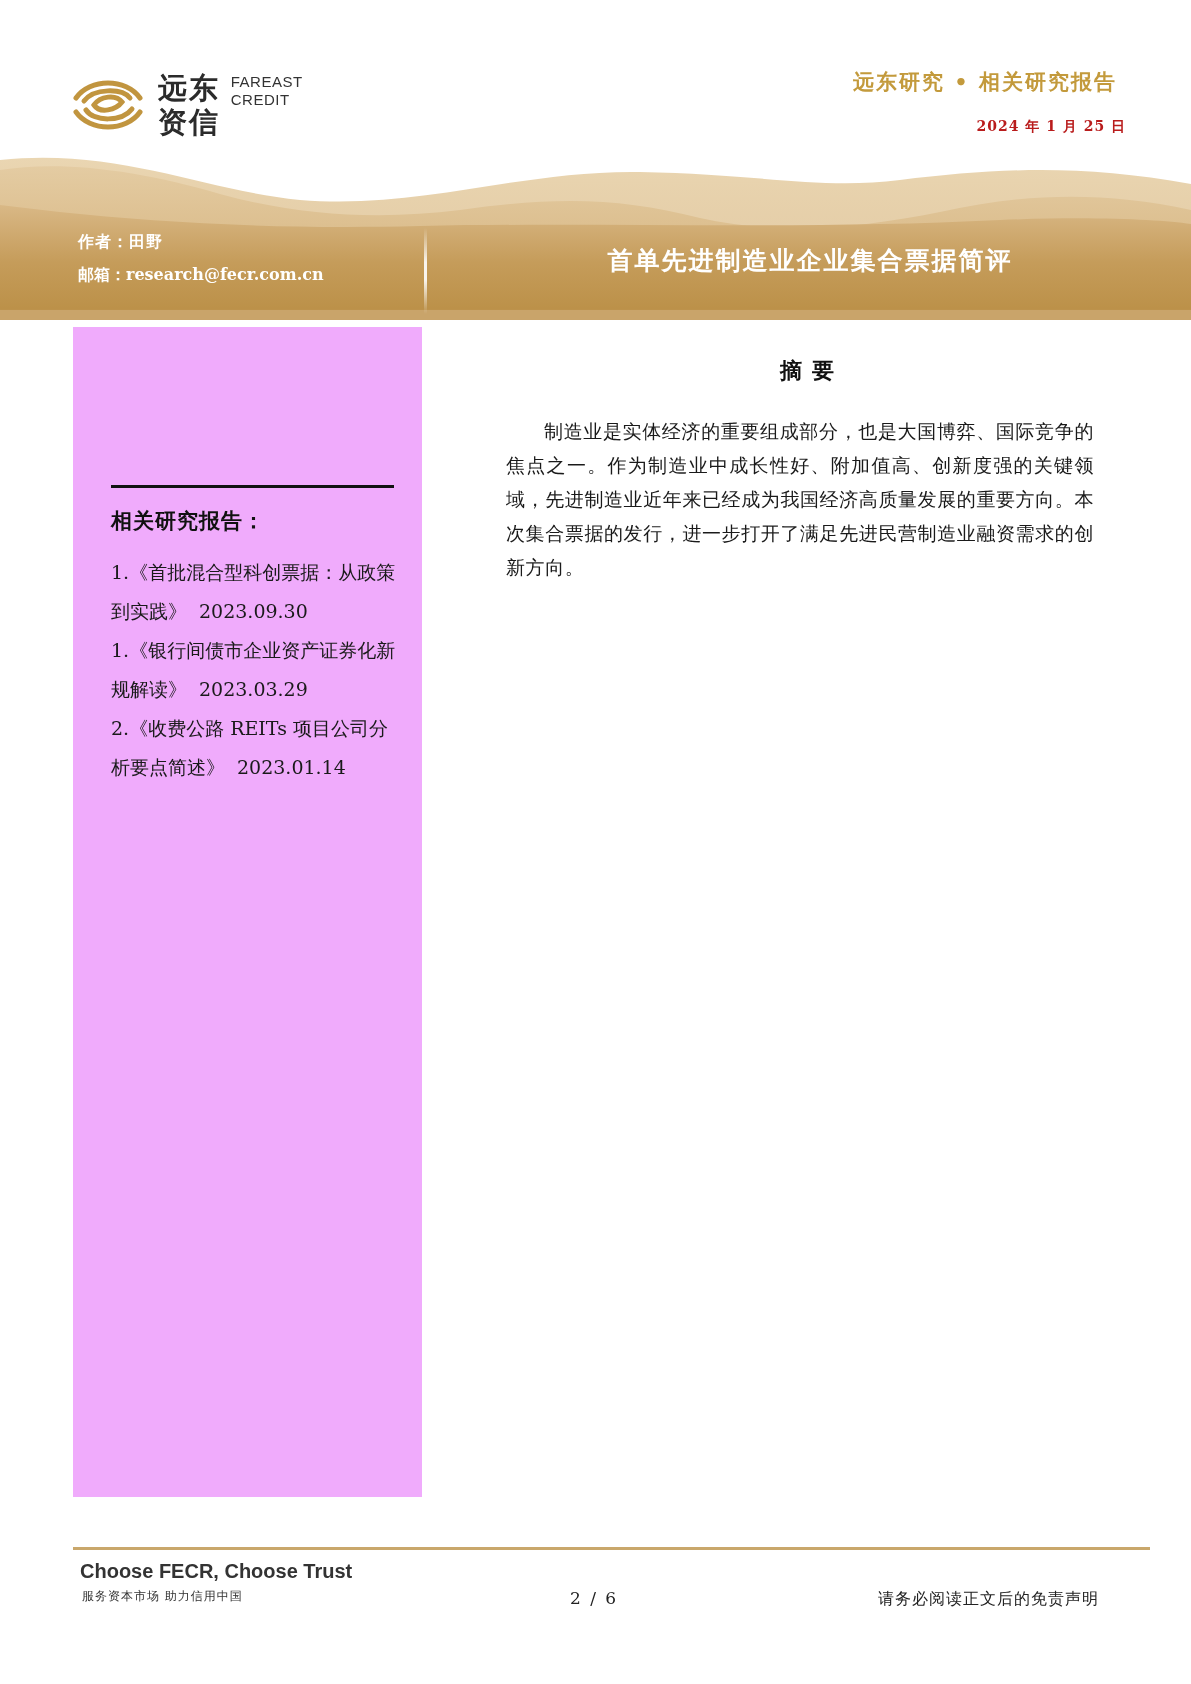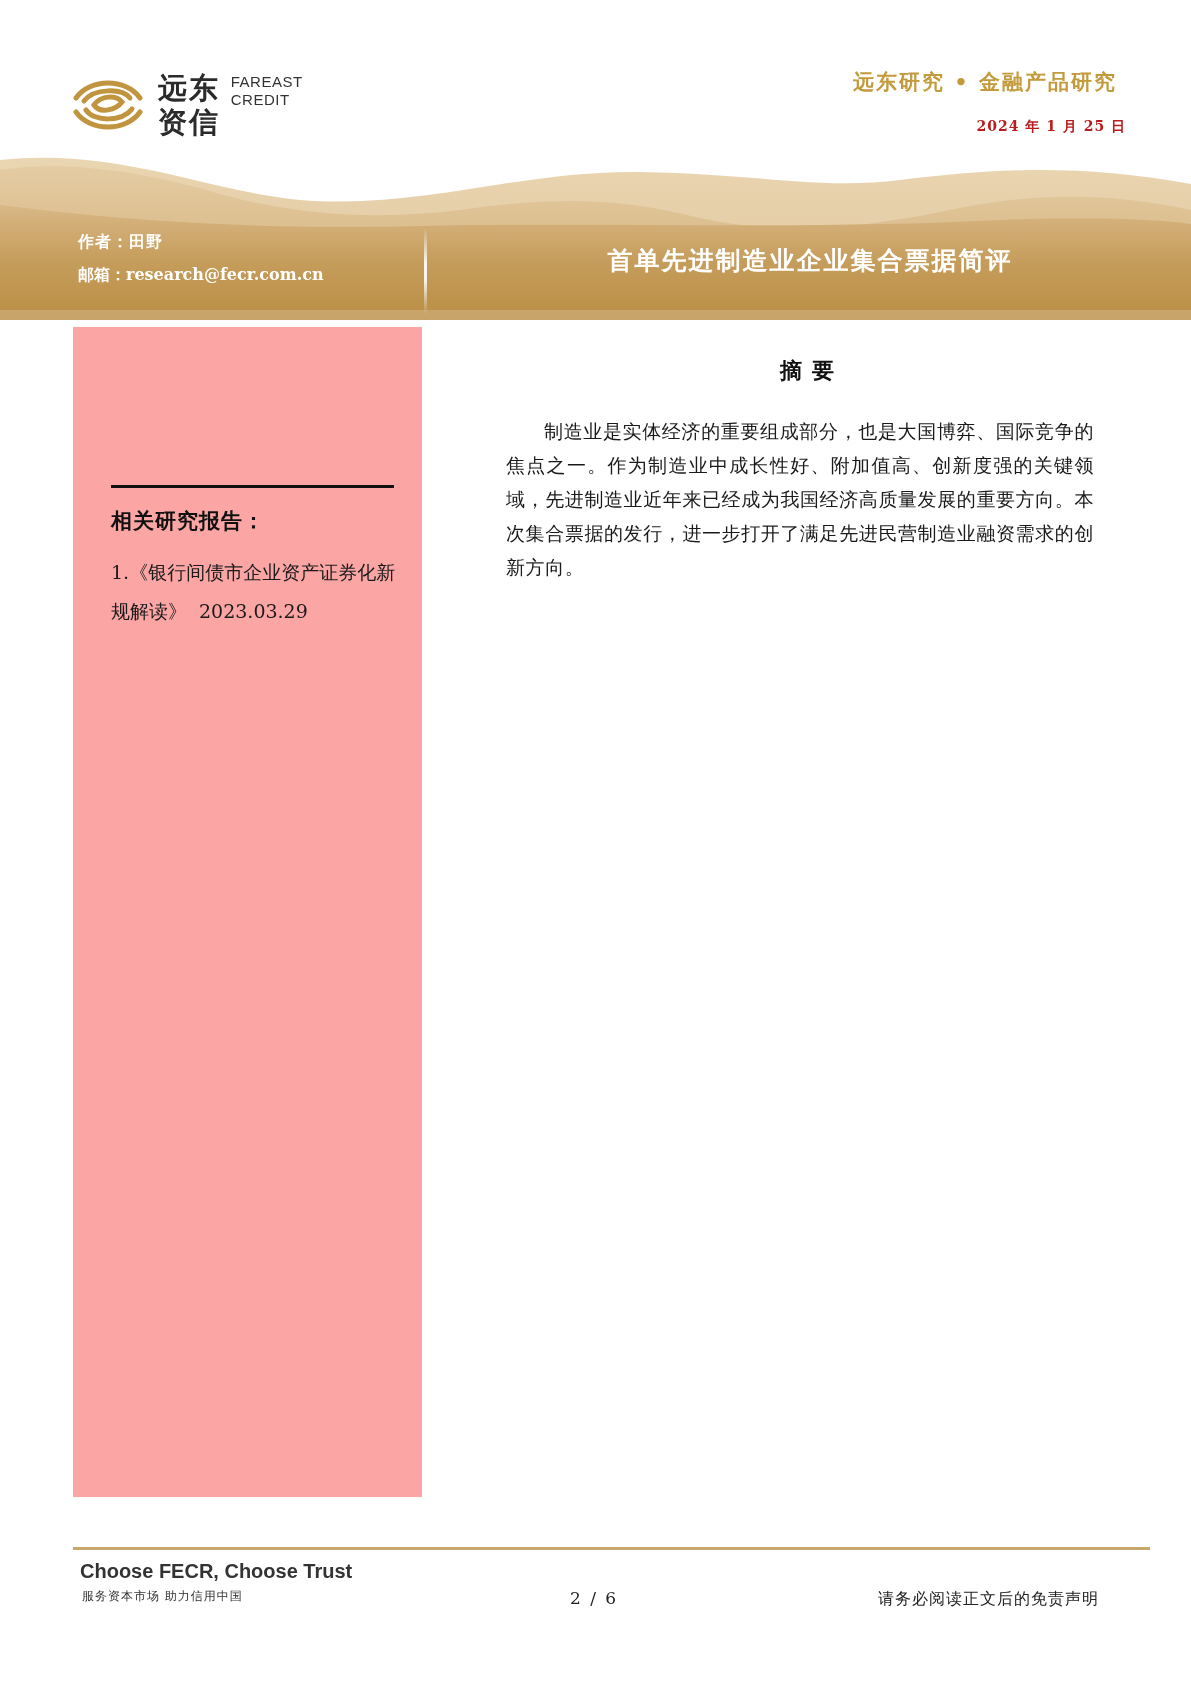--- a/index.html
+++ b/index.html
@@ -18,21 +18,21 @@
 
     
     .banner { position: absolute; left: 0; top: 150px; width: 1191px; height: 170px; overflow: hidden; }
     .banner svg { position: absolute; left: 0; top: 0; width: 1191px; height: 170px; }
     .banner-author { position: absolute; left: 78px; top: 232px; font-size: 16px; font-weight: bold; color: #ffffff; letter-spacing: 1px; }
     .banner-email { position: absolute; left: 78px; top: 265px; font-size: 16px; font-weight: bold; color: #ffffff; }
     .banner-divider { position: absolute; left: 424px; top: 228px; width: 3px; height: 86px; background: linear-gradient(to bottom, rgba(255,255,255,0), rgba(255,255,255,0.9) 40%, rgba(255,255,255,0.9) 60%, rgba(255,255,255,0)); }
     .banner-title { position: absolute; left: 430px; width: 760px; top: 244px; text-align: center; font-size: 25px; font-weight: bold; color: #ffffff; letter-spacing: 2px; }
 
     
-    .sidebar { position: absolute; left: 73px; top: 327px; width: 349px; height: 1170px; background: #fca5a5; }
+    .sidebar { position: absolute; left: 73px; top: 327px; width: 349px; height: 1170px; background: #f0abfc; }
     .sidebar-rule { position: absolute; left: 38px; top: 158px; width: 283px; height: 3px; background: #111; }
     .sidebar-heading { position: absolute; left: 38px; top: 180px; font-size: 21px; font-weight: bold; color: #111; letter-spacing: 1px; }
     .report-list { position: absolute; left: 38px; top: 226px; width: 290px; list-style: none; }
     .report-item { font-size: 19px; line-height: 39px; color: #1a1a1a; }
     .report-item .date-val { margin-left: 12px; }
 
     
     .abstract-title { position: absolute; left: 506px; width: 612px; top: 356px; text-align: center; font-size: 22px; font-weight: bold; letter-spacing: 10px; color: #111; }
     .abstract-body { position: absolute; left: 506px; top: 414px; width: 588px; }
     .abstract-para { font-size: 19px; line-height: 34px; text-indent: 2em; text-align: justify; color: #1a1a1a; margin-bottom: 12px; letter-spacing: 0.6px; }
@@ -56,21 +56,21 @@
       <path d="M16 36 C 24 48, 52 48, 62 35"></path>
       <path d="M24 31 C 30 22, 46 20, 52 28 C 46 36, 30 40, 24 31 Z"></path>
     </g>
   </svg>
   <div class="logo-text">
     <span class="logo-cn">远东资信</span>
     <span class="logo-en">FAREAST CREDIT</span>
   </div>
 </div>
 
-<div class="series">远东研究 • 金融产品研究</div>
+<div class="series">远东研究 • 相关研究报告</div>
 <div class="date">2024 年 1 月 25 日</div>
 
 <div class="banner">
   <svg viewBox="0 0 1191 170" preserveAspectRatio="none">
     <defs>
       <linearGradient id="bgGrad" x1="0" y1="0" x2="0" y2="1">
         <stop offset="0" stop-color="#d9b886"></stop>
         <stop offset="0.5" stop-color="#c59c5a"></stop>
         <stop offset="0.9" stop-color="#bc9149"></stop>
         <stop offset="1" stop-color="#c7a064"></stop>
@@ -97,21 +97,27 @@
 <div class="banner-author">作者：田野</div>
 <div class="banner-email">邮箱：research@fecr.com.cn</div>
 <div class="banner-divider"></div>
 <div class="banner-title">首单先进制造业企业集合票据简评</div>
 
 <aside class="sidebar">
   <div class="sidebar-rule"></div>
   <div class="sidebar-heading">相关研究报告：</div>
   <ul class="report-list">
     <li class="report-item">
+      <span>1.《首批混合型科创票据：从政策到实践》</span><span class="date-val">2023.09.30</span>
+    </li>
+    <li class="report-item">
       <span>1.《银行间债市企业资产证券化新规解读》</span><span class="date-val">2023.03.29</span>
+    </li>
+    <li class="report-item">
+      <span>2.《收费公路 REITs 项目公司分析要点简述》</span><span class="date-val">2023.01.14</span>
     </li>
   </ul>
 </aside>
 
 <h2 class="abstract-title">摘要</h2>
 <div class="abstract-body">
   <p class="abstract-para">制造业是实体经济的重要组成部分，也是大国博弈、国际竞争的焦点之一。作为制造业中成长性好、附加值高、创新度强的关键领域，先进制造业近年来已经成为我国经济高质量发展的重要方向。本次集合票据的发行，进一步打开了满足先进民营制造业融资需求的创新方向。</p>
 </div>
 
 <div class="footer-rule"></div>

